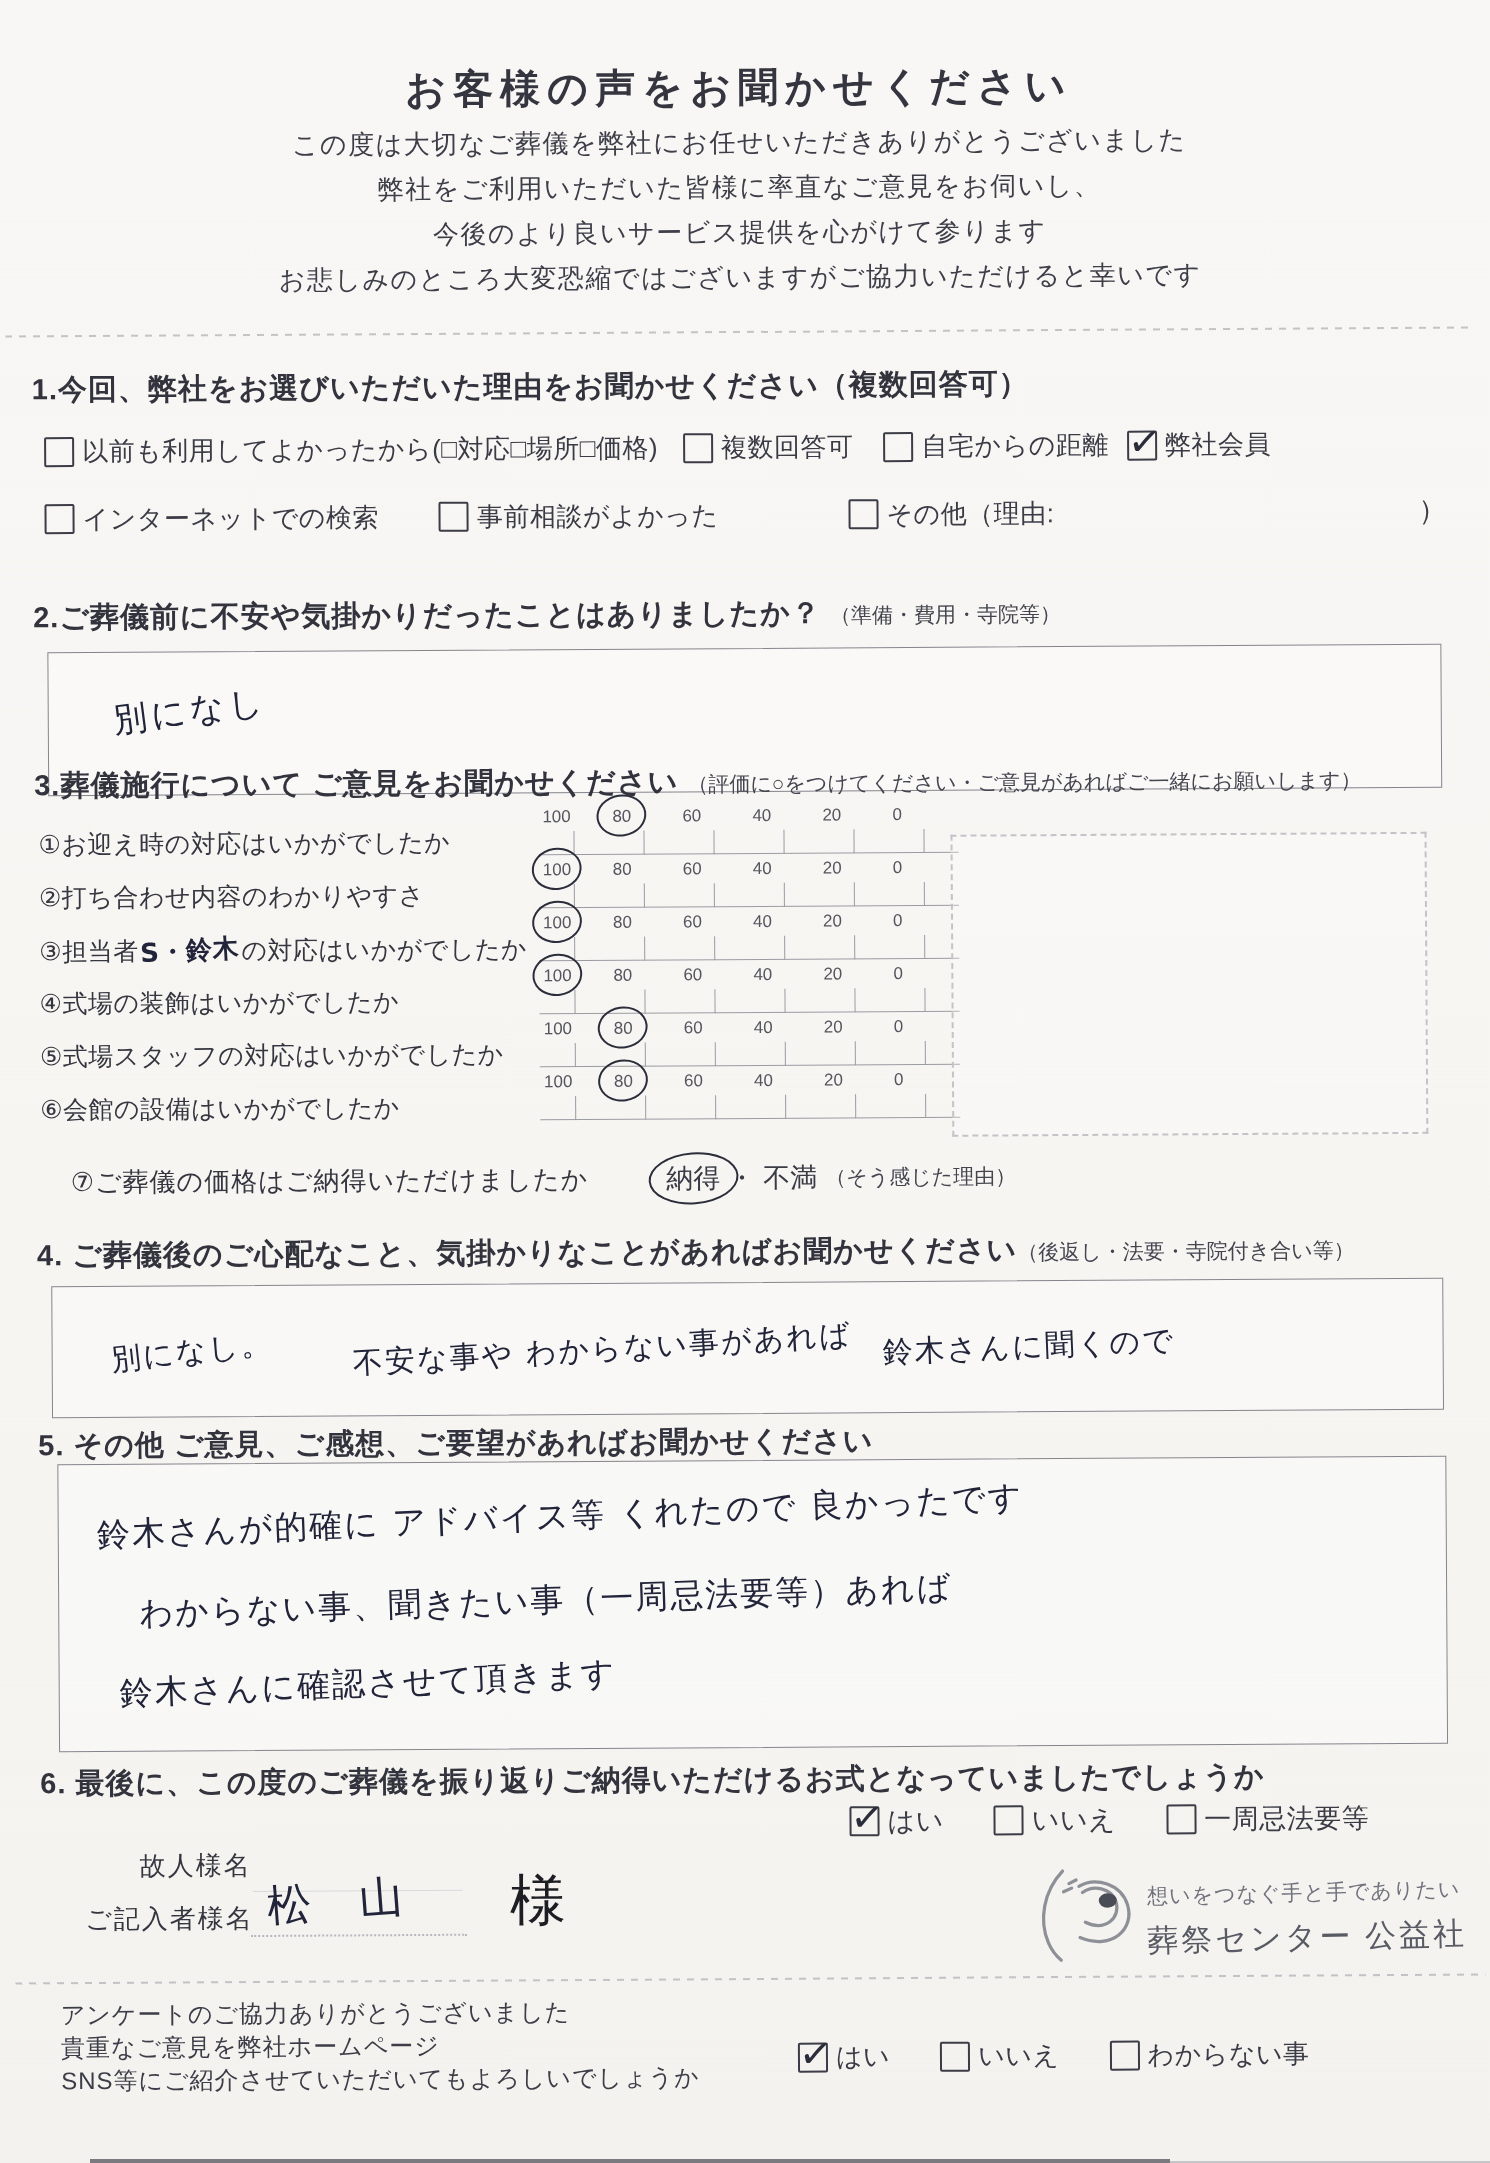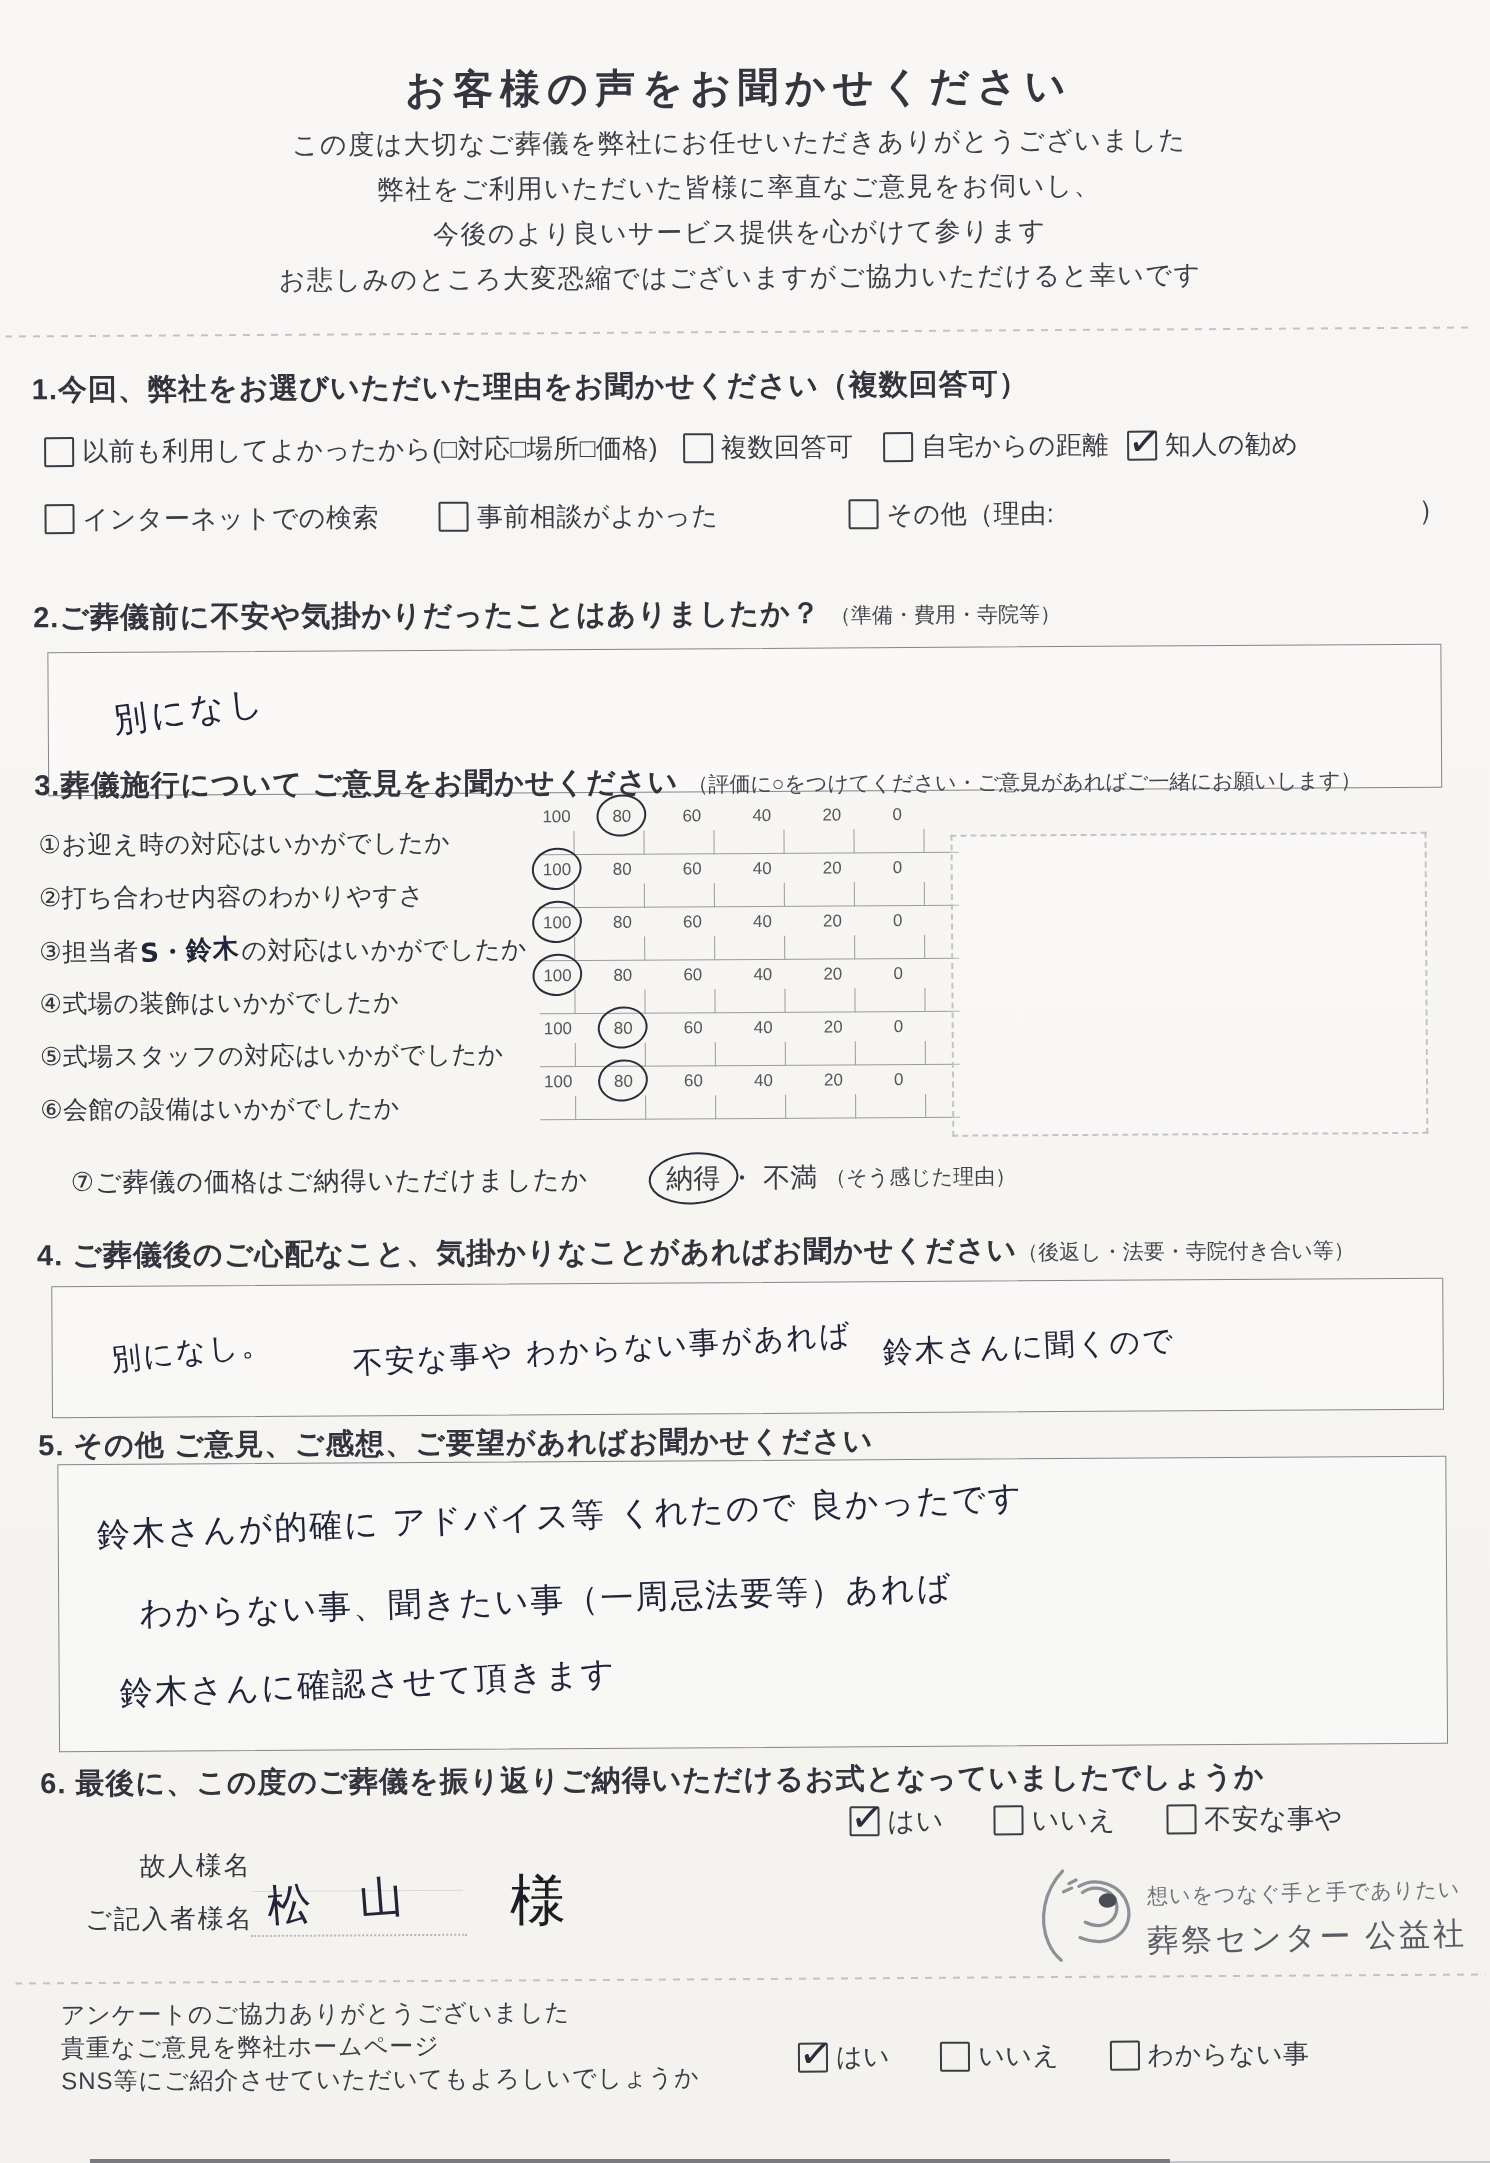--- a/index.html
+++ b/index.html
@@ -132,21 +132,21 @@
           <span class="olabel">複数回答可</span>
         </span>
         <span class="opt" style="margin-left: 30px;">
           <span class="cbox"></span>
           <span class="olabel">自宅からの距離</span>
         </span>
         <span class="opt" style="margin-left: 18px;">
           <span class="cbox">
             <span class="tick">✓</span>
           </span>
-          <span class="olabel">知人の勧め</span>
+          <span class="olabel">弊社会員</span>
         </span>
       </div>
     <div class="abs optrow q1r2" id="q1row2">
         <span class="opt" style="margin-left: 0px;">
           <span class="cbox"></span>
           <span class="olabel">インターネットでの検索</span>
         </span>
         <span class="opt" style="margin-left: 60px;">
           <span class="cbox"></span>
           <span class="olabel">事前相談がよかった</span>
@@ -278,21 +278,21 @@
             <span class="tick">✓</span>
           </span>
           <span class="olabel">はい</span>
         </span>
         <span class="opt" style="margin-left: 0px;">
           <span class="cbox"></span>
           <span class="olabel">いいえ</span>
         </span>
         <span class="opt" style="margin-left: 0px;">
           <span class="cbox"></span>
-          <span class="olabel">不安な事や</span>
+          <span class="olabel">一周忌法要等</span>
         </span>
       </div>
 
     <div class="abs names-label deceased">故人様名</div>
     <div class="abs dec-line"></div>
     <div class="abs names-label writer">ご記入者様名</div>
     <div class="abs writer-line"></div>
     <div class="abs hand writer-name">松山</div>
     <div class="abs honorific">様</div>
 

